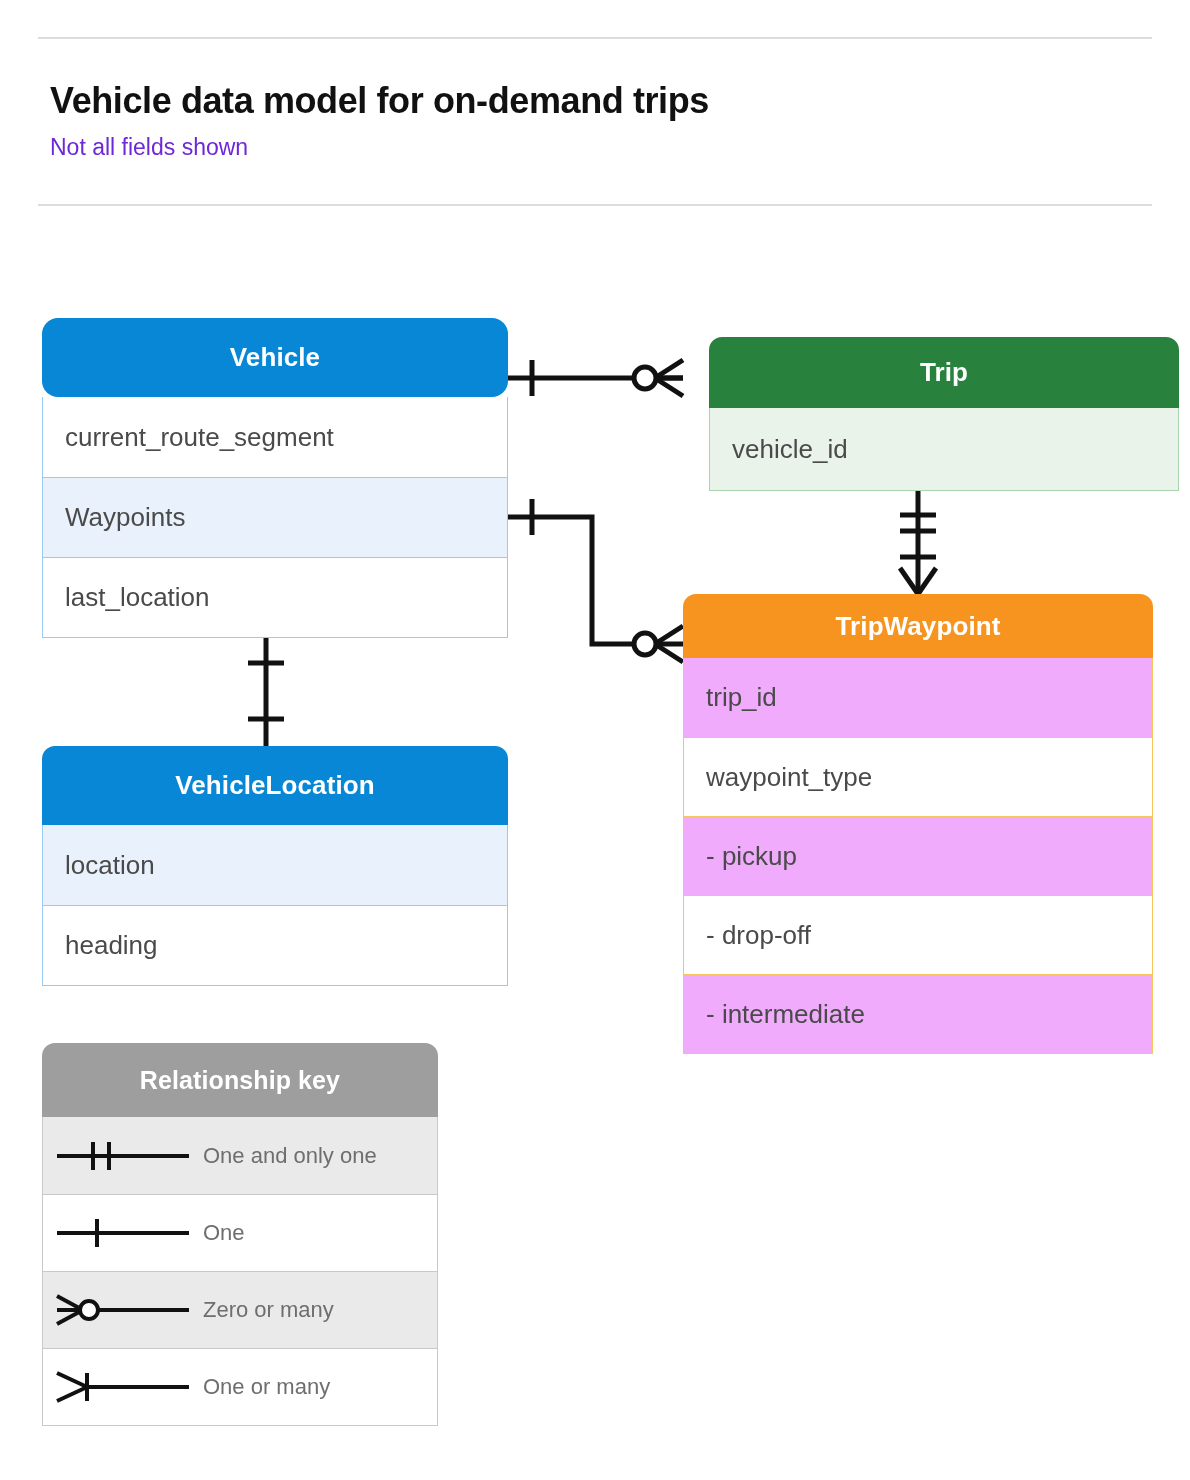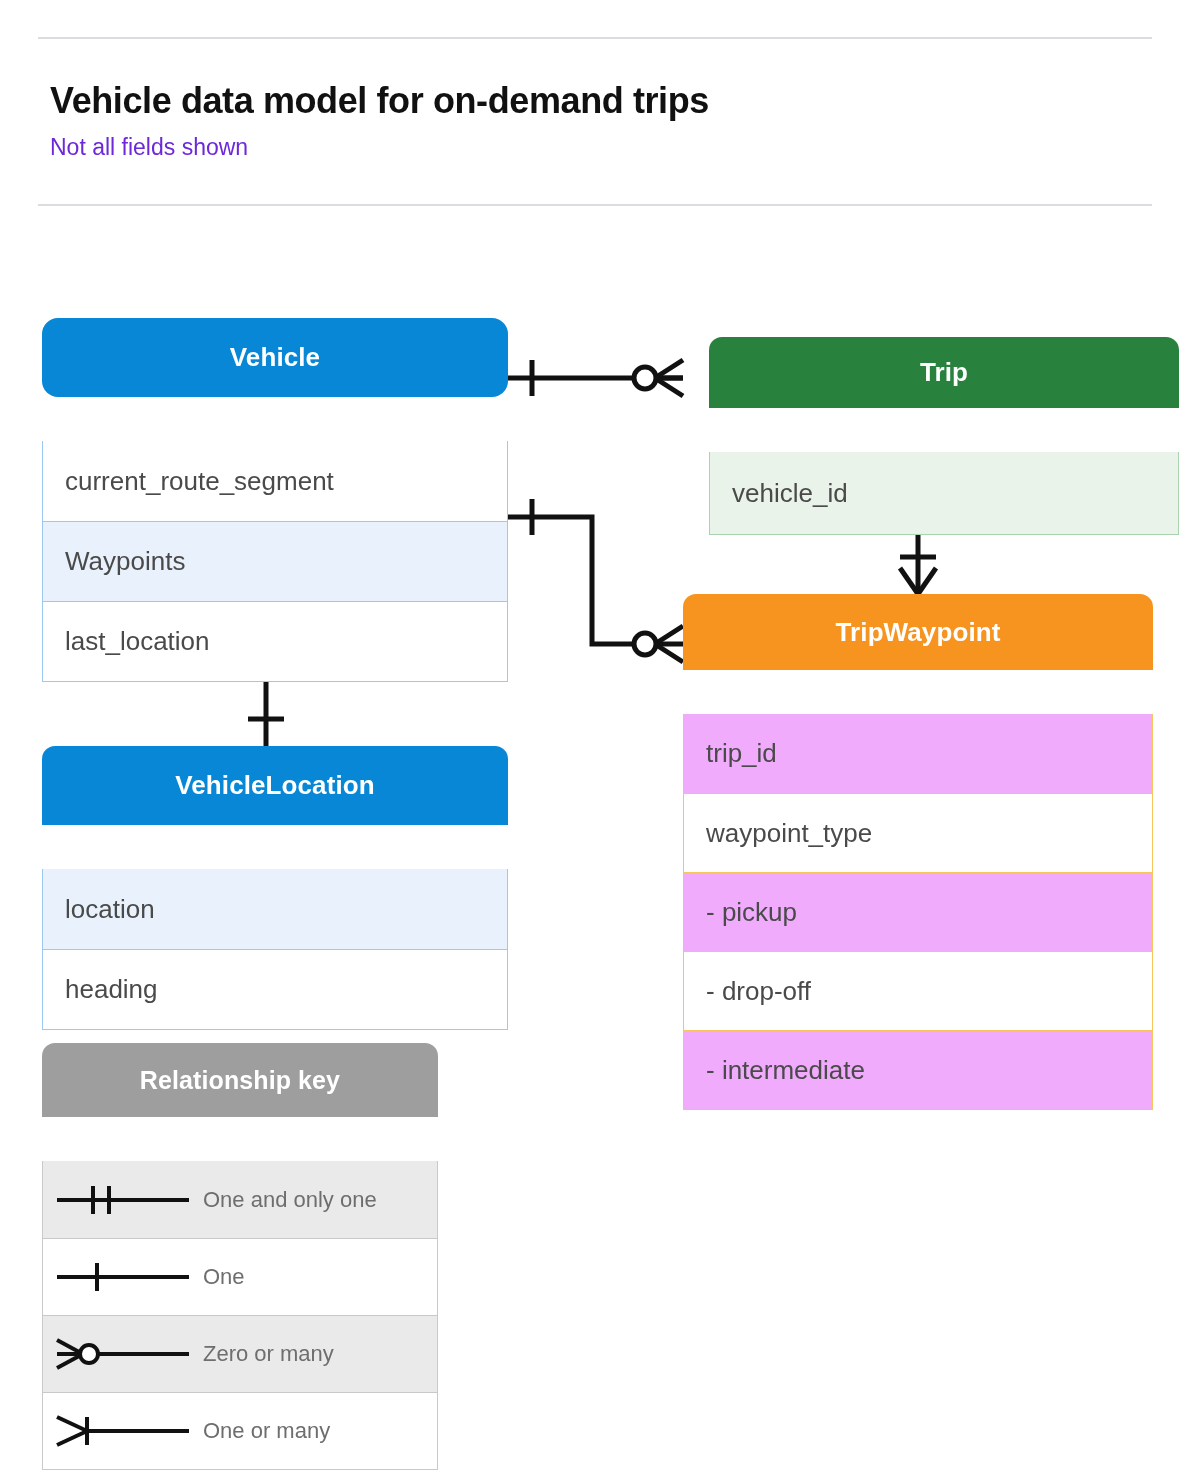--- a/index.html
+++ b/index.html
@@ -59,21 +59,20 @@
     font-weight: 700;
     display: flex;
     align-items: center;
     justify-content: center;
     letter-spacing: 0.1px;
   }
   .entity-rows {
     box-sizing: border-box;
     border-style: solid;
     border-width: 0 1.5px 1.5px 1.5px;
-    margin-top: 44px;
   }
   .entity-row {
     box-sizing: border-box;
     display: flex;
     align-items: center;
     font-size: 26px;
     color: #4a4a4a;
     padding-left: 22px;
     border-top: 1.5px solid transparent;
     white-space: nowrap;
@@ -113,21 +112,21 @@
 
   #entity-vehiclelocation  { left: 42px;  top: 746px; width: 466px; }
   #entity-vehiclelocation .entity-header { height: 79px; }
   #entity-vehiclelocation .entity-row    { height: 80px; }
 
   #entity-trip             { left: 709px; top: 337px; width: 470px; }
   #entity-trip .entity-header { height: 71px; }
   #entity-trip .entity-row    { height: 82px; }
 
   #entity-tripwaypoint     { left: 683px; top: 594px; width: 470px; }
-  #entity-tripwaypoint .entity-header { height: 76px; }
+  #entity-tripwaypoint .entity-header { height: 64px; }
   #entity-tripwaypoint .entity-row    { height: 79px; }
 
   
   #legend { left: 42px; top: 1043px; width: 396px; }
   #legend .entity-header { height: 74px; }
   .legend-row {
     box-sizing: border-box;
     height: 77px;
     display: flex;
     align-items: center;

